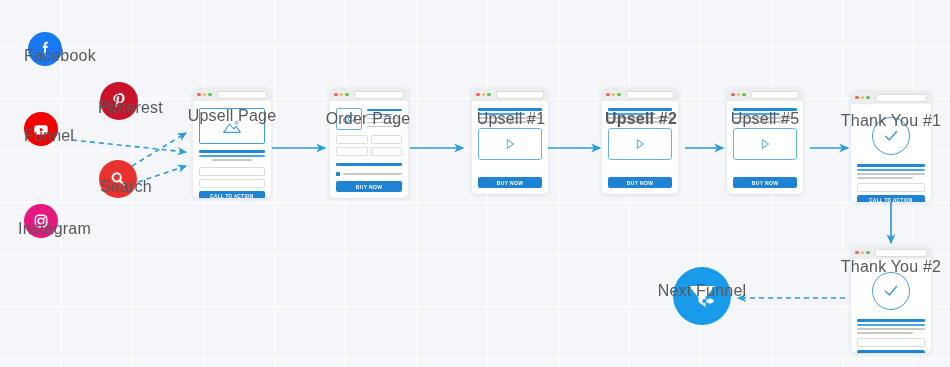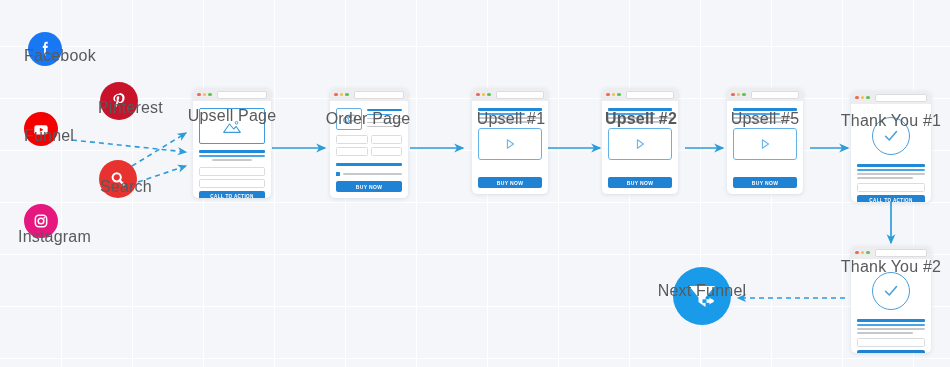--- a/index.html
+++ b/index.html
@@ -158,21 +158,21 @@
   </div>
 
   <div class="lbl" style="left:100px;top:142px;">Search</div>
   <div class="soc" style="left:99px;top:160px;width:38px;height:38px;background:#e8322f;">
     <svg width="22" height="22" viewBox="0 0 24 24" aria-hidden="true">
       <circle cx="10.6" cy="10.2" r="4.5" fill="none" stroke="#fff" stroke-width="2.2"></circle>
       <line x1="13.9" y1="13.6" x2="18" y2="17.8" stroke="#fff" stroke-width="2.6" stroke-linecap="round"></line>
     </svg>
   </div>
 
-  <div class="lbl" style="left:18px;top:192px;text-align:right;">Instagram</div>
+  <div class="lbl" style="left:18px;top:184px;text-align:right;">Instagram</div>
   <div class="soc" style="left:24px;top:204px;width:34px;height:34px;background:#e6187f;">
     <svg width="20" height="20" viewBox="0 0 24 24" aria-hidden="true">
       <rect x="5.2" y="5.2" width="13.6" height="13.6" rx="4.2" fill="none" stroke="#fff" stroke-width="1.8"></rect>
       <circle cx="12" cy="12" r="3.4" fill="none" stroke="#fff" stroke-width="1.8"></circle>
       <circle cx="16.1" cy="8" r="1" fill="#fff"></circle>
     </svg>
   </div>
 
   <div class="lbl c" style="left:232px;top:71px;">Upsell Page</div>
   <div class="page" style="left:193px;top:88px;width:78px;height:110px;">

